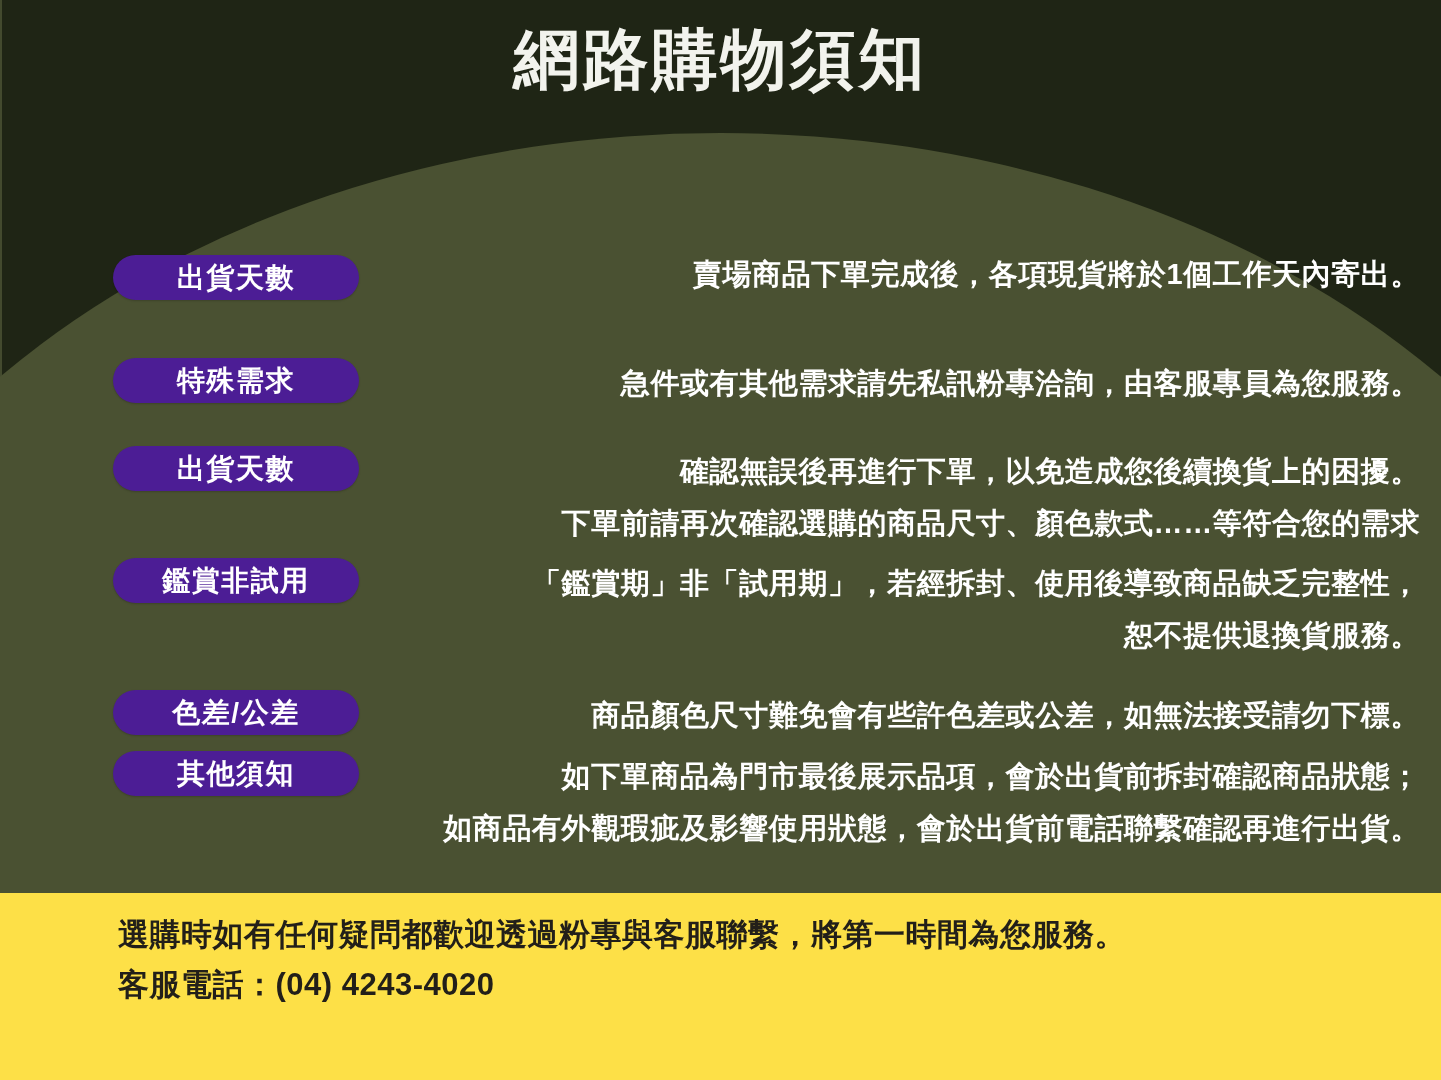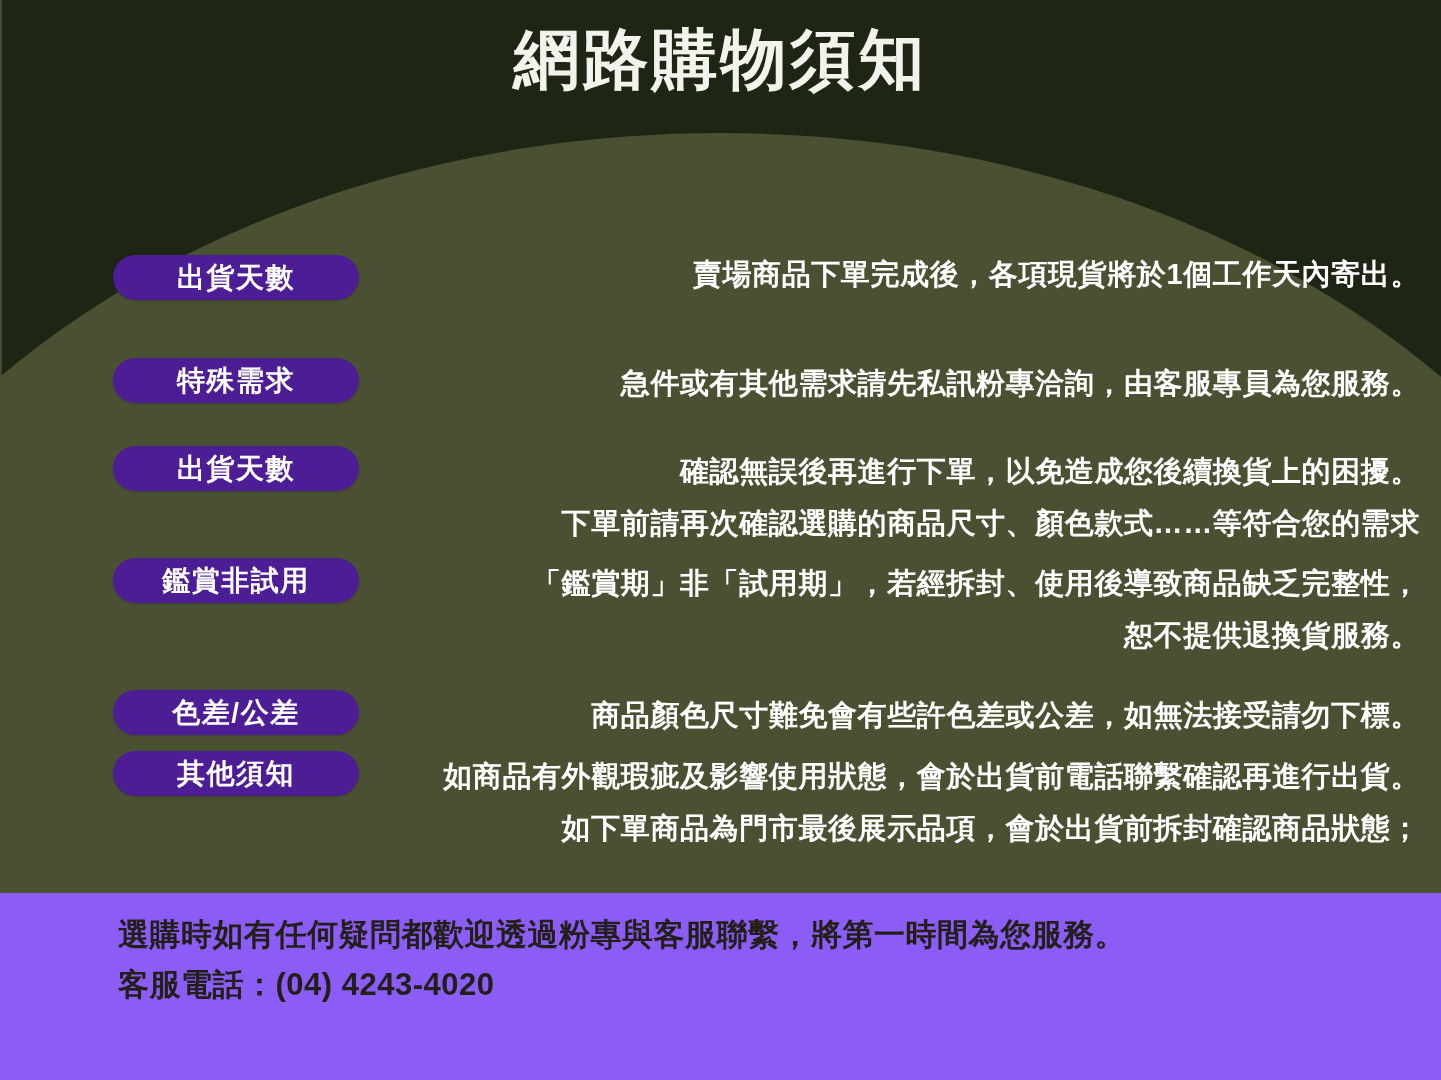--- a/index.html
+++ b/index.html
@@ -129,21 +129,21 @@
 
   .row .body-lines { top: 0px; text-align: right; }
 
   
   .footer {
     position: absolute;
     left: 0;
     top: 893px;
     width: 1441px;
     height: 187px;
-    background: #8b5cf6;
+    background: #fde047;
   }
   .footer-lines {
     position: absolute;
     left: 118px;
     top: 17px;
     color: #221F19;
     font-size: 31px;
     font-weight: 700;
     letter-spacing: .5px;
   }
@@ -199,22 +199,22 @@
     <div class="row row-4">
       <div class="pill">色差/公差</div>
       <div class="body-lines">
         <div class="bline">商品顏色尺寸難免會有些許色差或公差，如無法接受請勿下標。</div>
       </div>
     </div>
 
     <div class="row row-5">
       <div class="pill">其他須知</div>
       <div class="body-lines">
+        <div class="bline">如下單商品為門市最後展示品項，會於出貨前拆封確認商品狀態；</div>
         <div class="bline">如商品有外觀瑕疵及影響使用狀態，會於出貨前電話聯繫確認再進行出貨。</div>
-        <div class="bline">如下單商品為門市最後展示品項，會於出貨前拆封確認商品狀態；</div>
       </div>
     </div>
 
   </div>
 
   <div class="footer">
     <div class="footer-lines">
       <div class="fline">選購時如有任何疑問都歡迎透過粉專與客服聯繫，將第一時間為您服務。</div>
       <div class="fline">客服電話：(04) 4243-4020</div>
     </div>

